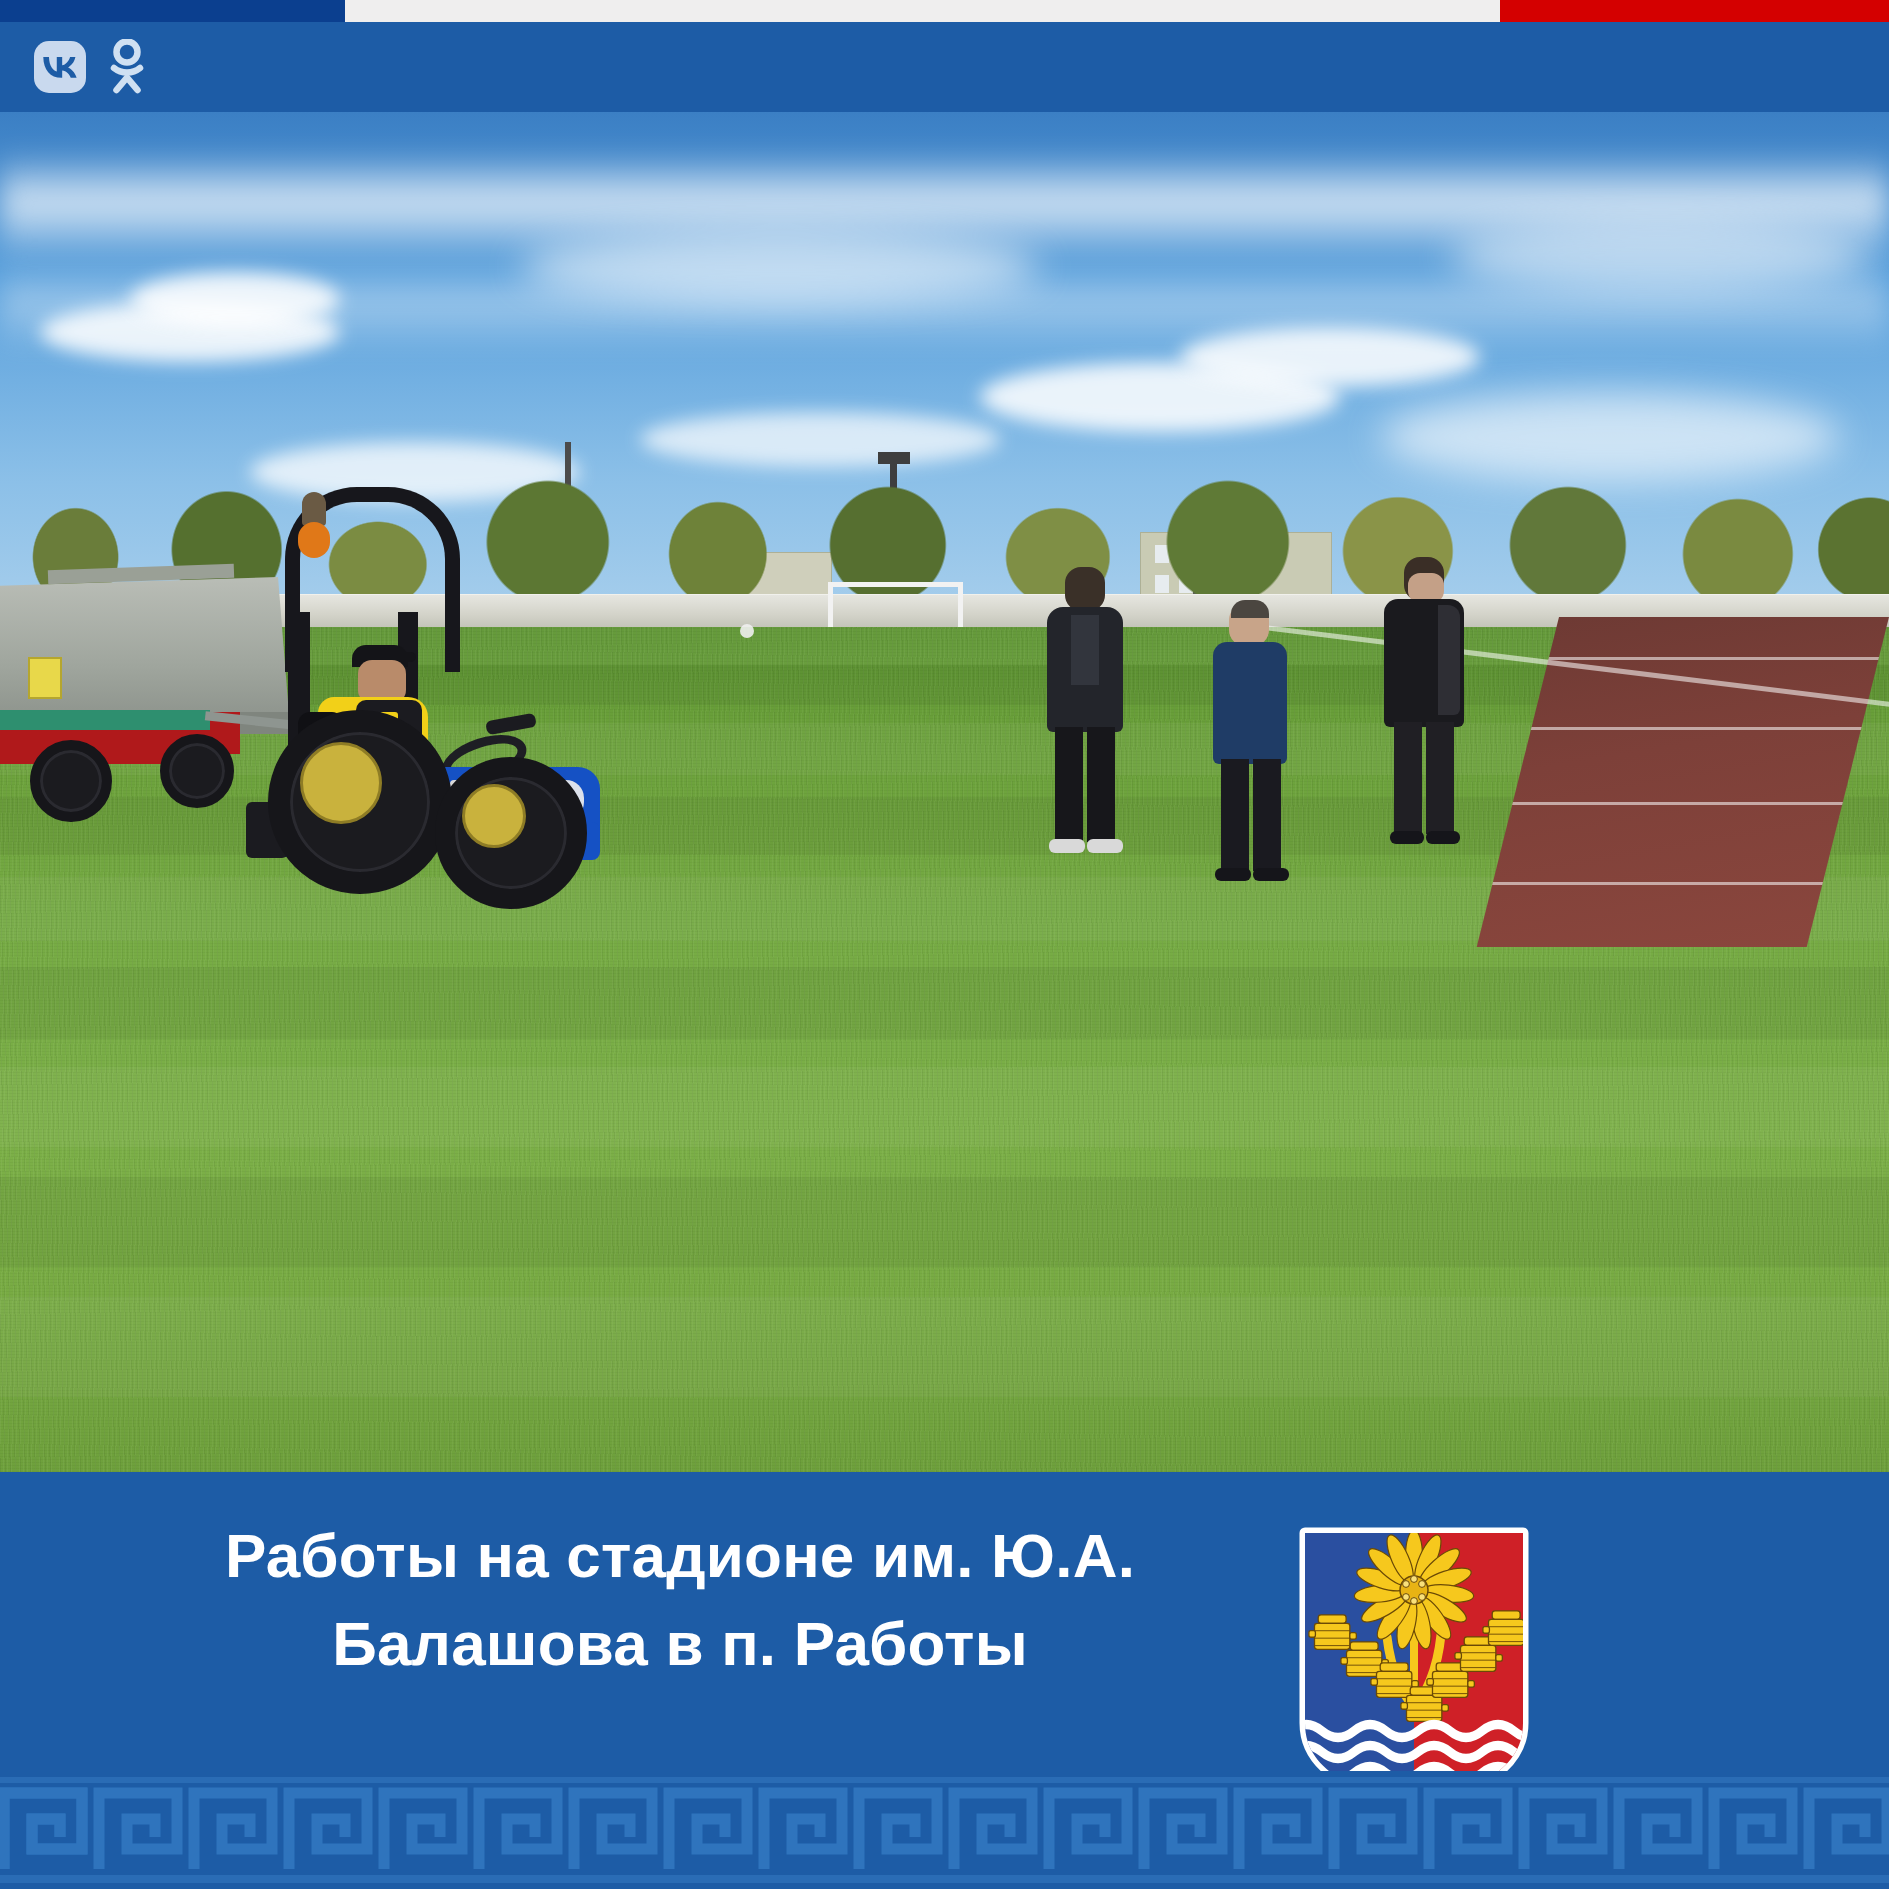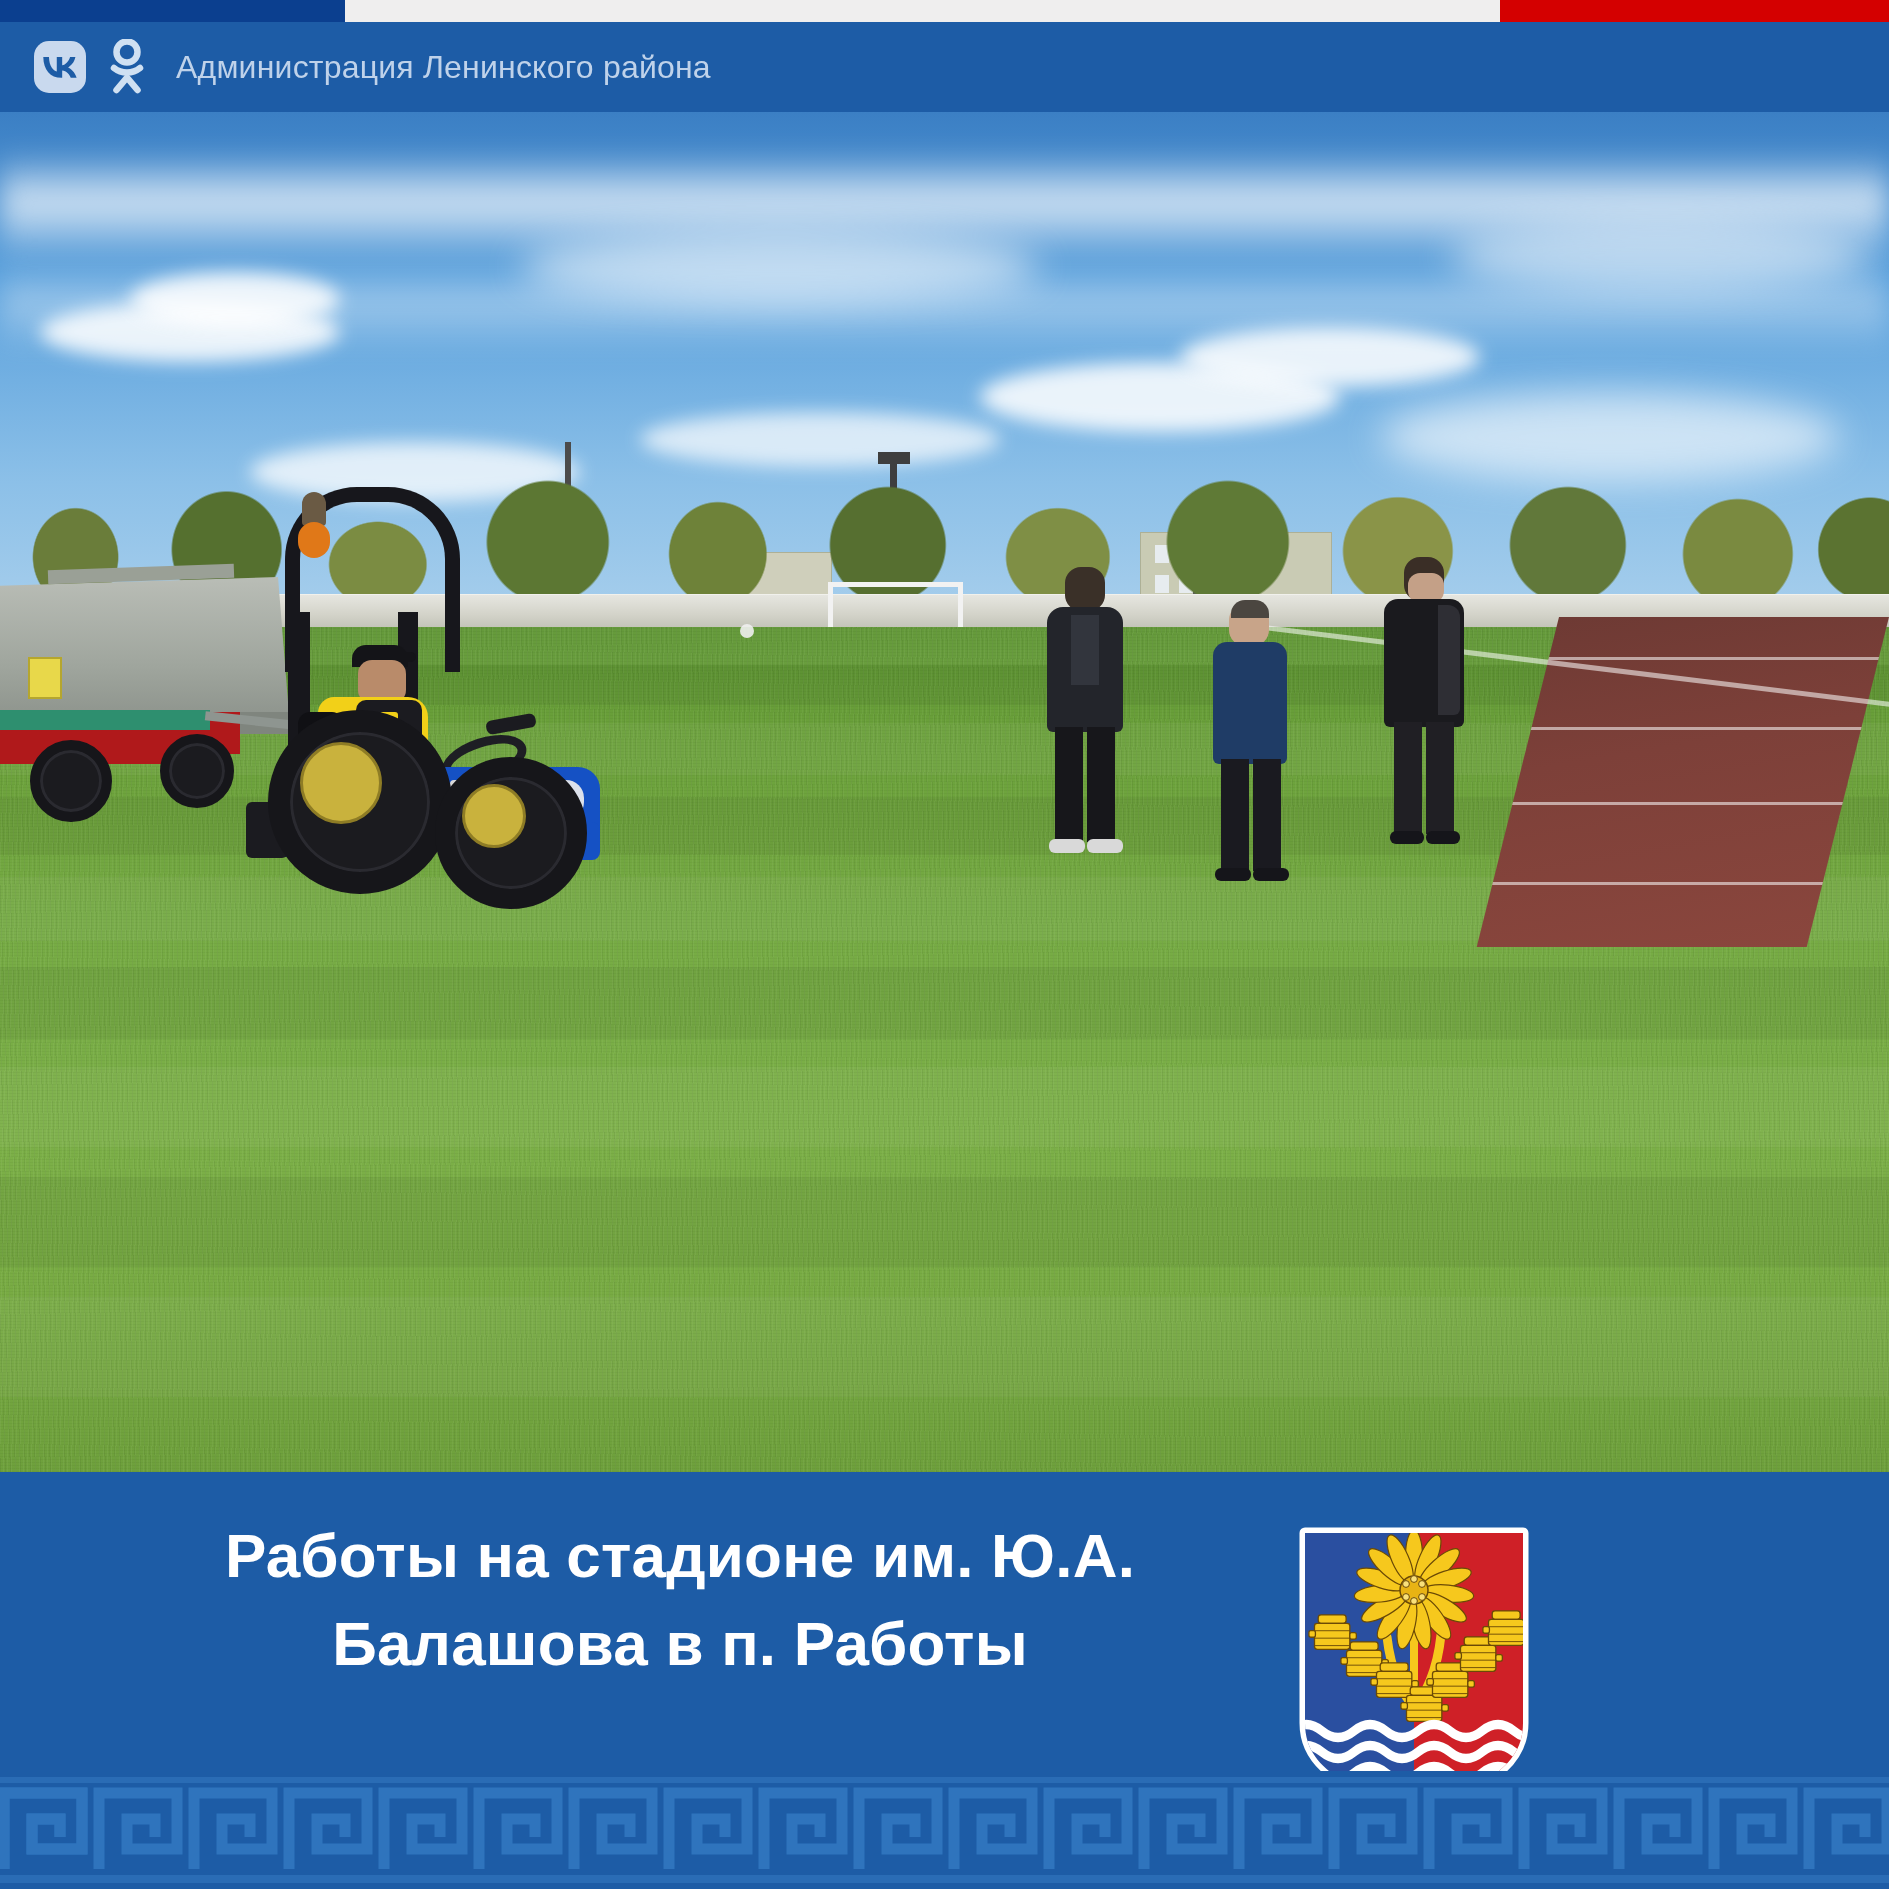--- a/index.html
+++ b/index.html
@@ -150,21 +150,20 @@
         </svg>
       </span>
       <span class="ok-badge">
         <svg width="42" height="56" viewBox="0 0 42 56" aria-hidden="true">
           <circle cx="21" cy="13" r="10.5" fill="none" stroke="#cfe0f2" stroke-width="6.5"></circle>
           <path d="M8 29c7.5 6 18.5 6 26 0" fill="none" stroke="#cfe0f2" stroke-width="6.5" stroke-linecap="round"></path>
           <path d="M10.5 51 21 38.5 31.5 51" fill="none" stroke="#cfe0f2" stroke-width="6.5" stroke-linecap="round" stroke-linejoin="round"></path>
         </svg>
       </span>
     </div>
-    <div class="hdr-title">Администрация Ленинского района</div>
   </div>
 
   <div class="photo">
 
     <div class="sky"></div>
 
     <div class="cloudband" style="top:40px;height:110px;"></div>
     <div class="cloudband soft" style="top:150px;height:90px;opacity:.5;"></div>
     <div class="cloud" style="left:40px;top:190px;width:300px;height:60px;"></div>
     <div class="cloud" style="left:130px;top:160px;width:210px;height:55px;"></div>

